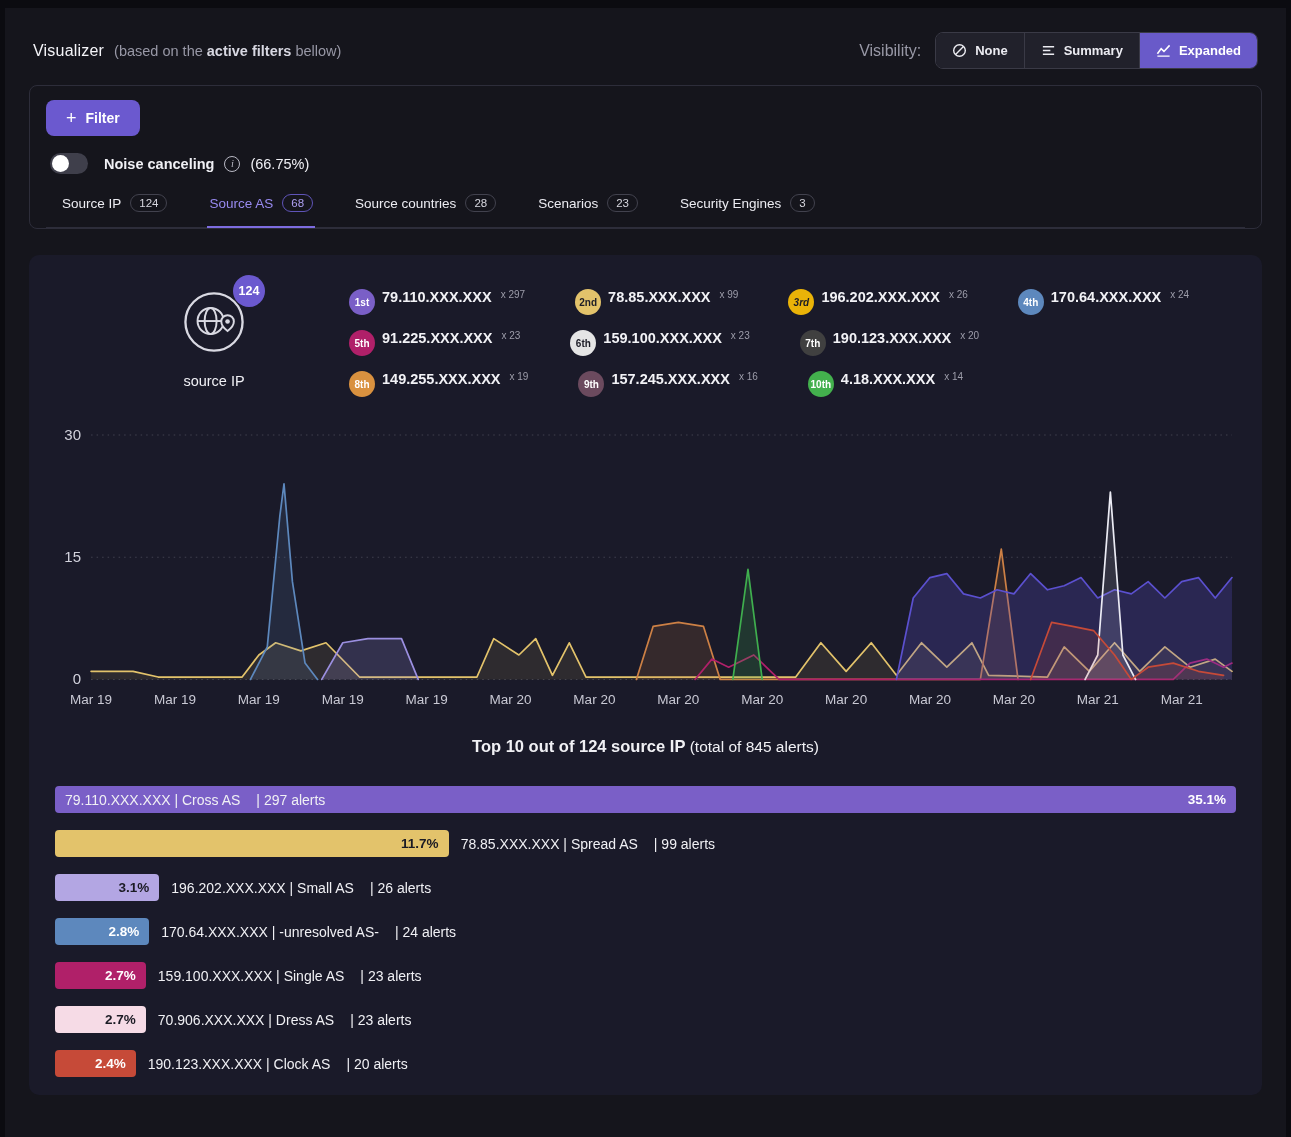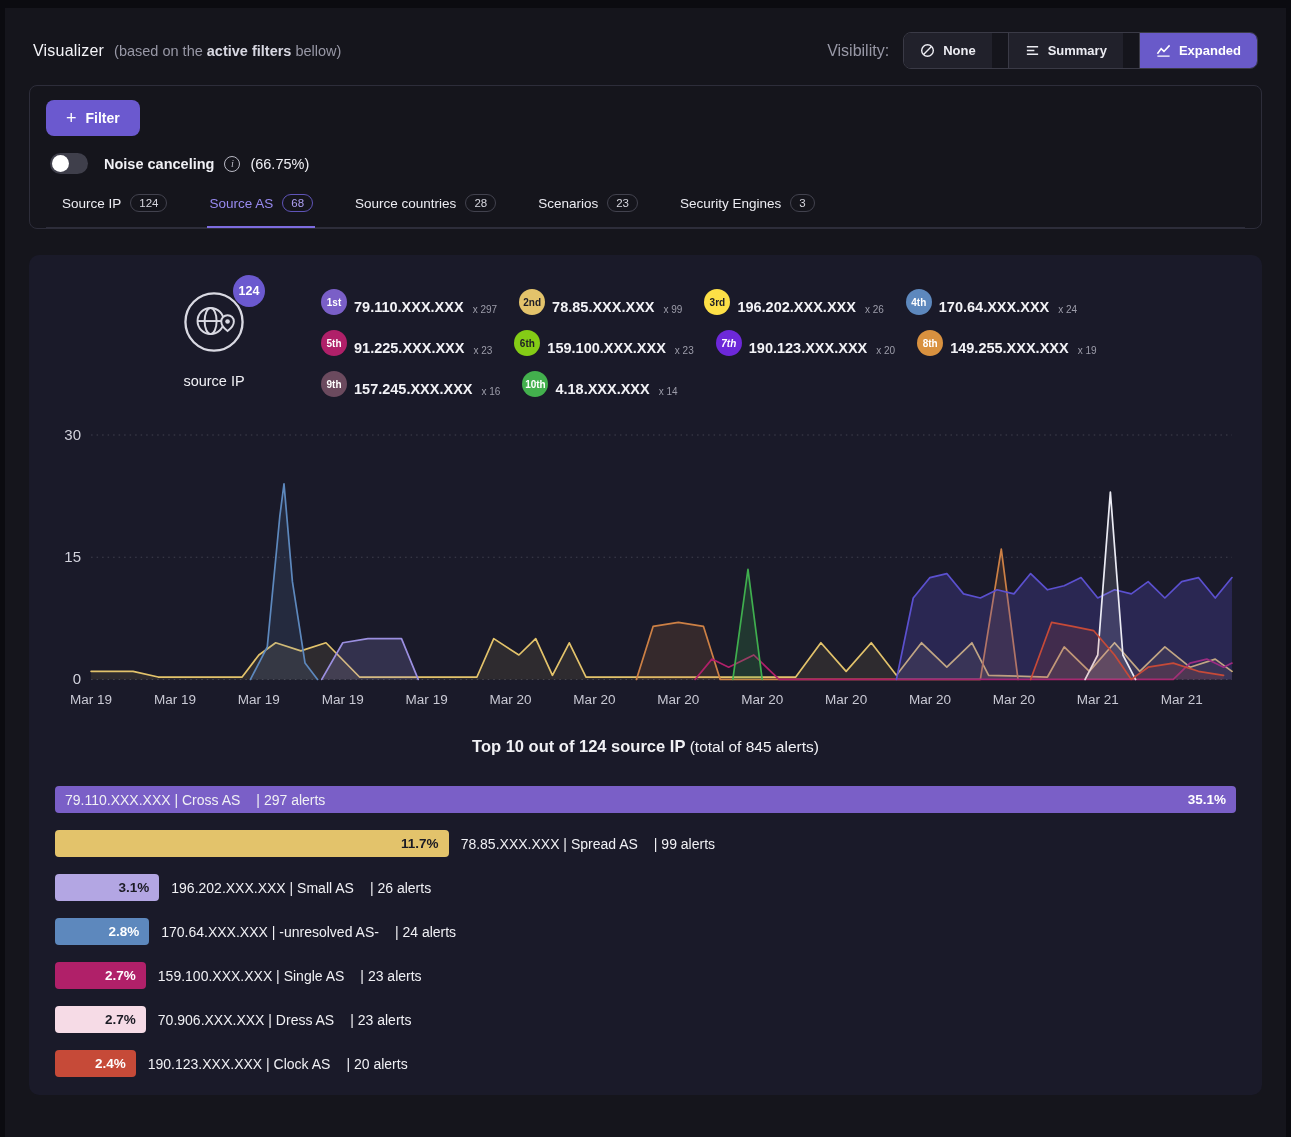--- a/index.html
+++ b/index.html
@@ -15,21 +15,21 @@
   .content { padding:18px 24px 0; }
 
   
   .page-header { display:flex; align-items:center; justify-content:space-between; padding:6px 4px 0; }
   .title-wrap { display:flex; align-items:baseline; }
   .title { font-size:16px; font-weight:500; color:#f4f4f8; letter-spacing:.2px; }
   .subtitle { margin-left:10px; font-size:14.5px; color:#9898a6; }
   .subtitle b { color:#d8d8e2; font-weight:700; }
   .visibility { display:flex; align-items:center; gap:14px; }
   .vis-label { font-size:16px; color:#9898a6; }
-  .seg { display:flex; border:1px solid #3a3a46; border-radius:8px; overflow:hidden;gap:16px; }
+  .seg { display:flex; border:1px solid #3a3a46; border-radius:8px; overflow:hidden; }
   .seg-btn { display:flex; align-items:center; gap:8px; background:#21212b; color:#ececf2;
     border:none; border-left:1px solid #3a3a46; padding:10px 16px; font-size:13px; font-weight:700;
     font-family:inherit; cursor:pointer; }
   .seg-btn:first-child { border-left:none; }
   .seg-btn.active { background:#695ac9; color:#fff; }
 
   
   .filter-panel { margin-top:16px; border:1px solid #2d2d3a; border-radius:8px; padding:14px 16px 0; }
   .filter-row { display:flex; align-items:center; justify-content:space-between; }
   .filter-btn { background:#6b59cf; color:#fff; font-weight:700; font-size:14px; border:none;
@@ -62,21 +62,21 @@
   .data-panel { margin-top:26px; background:#1a1a29; border-radius:10px; padding:26px 24px 18px; }
   .chart-header { display:flex; align-items:flex-start; }
   .entity { width:130px; margin-left:96px; text-align:center; flex-shrink:0; }
   .globe-wrap { position:relative; display:inline-block; width:62px; height:62px; margin-top:10px; }
   .globe { width:62px; height:62px; display:block; }
   .entity-count { position:absolute; top:-16px; right:-20px; background:#6b59cf; color:#fff;
     font-size:12.5px; font-weight:700; width:32px; height:32px; border-radius:50%;
     display:flex; align-items:center; justify-content:center; }
   .entity-label { margin-top:16px; font-size:14.5px; color:#f0f0f5; }
   .legend { margin-left:42px; margin-top:8px; display:flex; flex-wrap:wrap; column-gap:22px; row-gap:15px; max-width:880px; }
-  .legend-item { display:flex; align-items:flex-end; gap:7px; cursor:pointer; }
+  .legend-item { display:flex; align-items:flex-start; gap:7px; cursor:pointer;margin-left:28px; }
   .legend-rank { width:26px; height:26px; border-radius:50%; font-size:10px; font-weight:700;
     display:flex; align-items:center; justify-content:center; color:#fff; flex-shrink:0; }
   .legend-rank.dark { color:#1c1c26; }
   .legend-ip { font-size:14.5px; font-weight:700; color:#f2f2f6; }
   .legend-count { font-size:10px; color:#9d9daa; margin-left:2px; }
   .timeline { display:block; width:100%; margin-top:24px; }
 
   
   .toplist { margin-top:24px; }
   .toplist-title { text-align:center; font-size:15.5px; color:#f0f0f4; }
@@ -192,41 +192,41 @@
     <span class="legend-rank" style="background: rgb(122, 95, 199);">1st</span>
     <span class="legend-ip">79.110.XXX.XXX</span>
     <span class="legend-count">x 297</span>
   </div>
             <div class="legend-item">
     <span class="legend-rank dark" style="background: rgb(227, 195, 107);">2nd</span>
     <span class="legend-ip">78.85.XXX.XXX</span>
     <span class="legend-count">x 99</span>
   </div>
             <div class="legend-item">
-    <span class="legend-rank dark" style="background: #fde047;">3rd</span>
+    <span class="legend-rank dark" style="background: #eab308; font-style: italic;">3rd</span>
     <span class="legend-ip">196.202.XXX.XXX</span>
     <span class="legend-count">x 26</span>
   </div>
             <div class="legend-item">
     <span class="legend-rank" style="background: rgb(93, 136, 189);">4th</span>
     <span class="legend-ip">170.64.XXX.XXX</span>
     <span class="legend-count">x 24</span>
   </div>
             <div class="legend-item">
     <span class="legend-rank" style="background: rgb(176, 32, 105);">5th</span>
     <span class="legend-ip">91.225.XXX.XXX</span>
     <span class="legend-count">x 23</span>
   </div>
             <div class="legend-item">
-    <span class="legend-rank dark" style="background: #84cc16;">6th</span>
+    <span class="legend-rank dark" style="background: #e5e5e5;">6th</span>
     <span class="legend-ip">159.100.XXX.XXX</span>
     <span class="legend-count">x 23</span>
   </div>
             <div class="legend-item">
-    <span class="legend-rank" style="background: #6d28d9; font-style: italic;">7th</span>
+    <span class="legend-rank" style="background: #404040;">7th</span>
     <span class="legend-ip">190.123.XXX.XXX</span>
     <span class="legend-count">x 20</span>
   </div>
             <div class="legend-item">
     <span class="legend-rank" style="background: rgb(217, 145, 63);">8th</span>
     <span class="legend-ip">149.255.XXX.XXX</span>
     <span class="legend-count">x 19</span>
   </div>
             <div class="legend-item">
     <span class="legend-rank" style="background: rgb(107, 74, 94);">9th</span>

